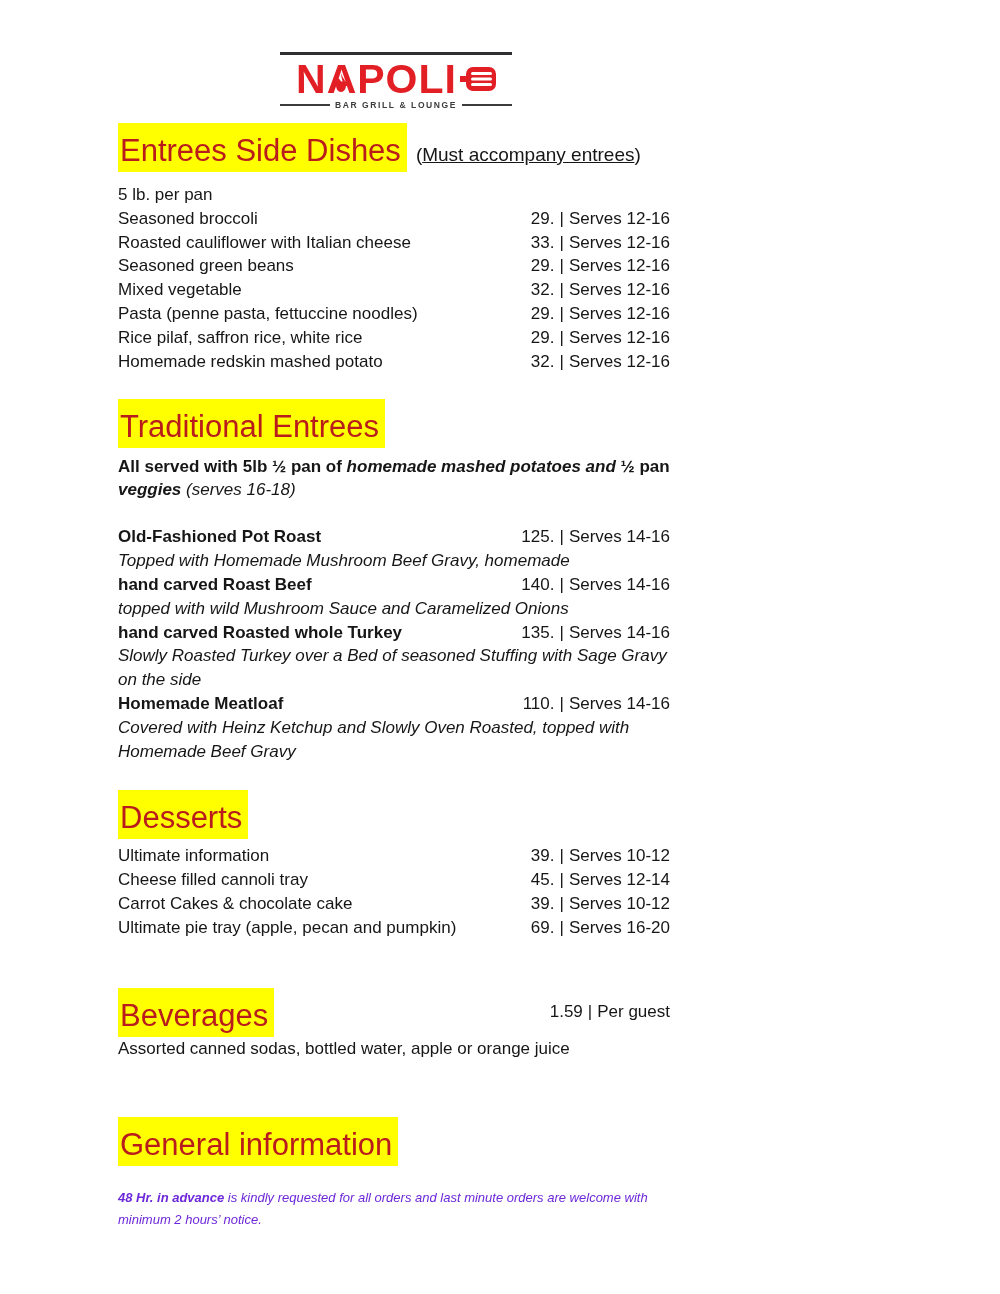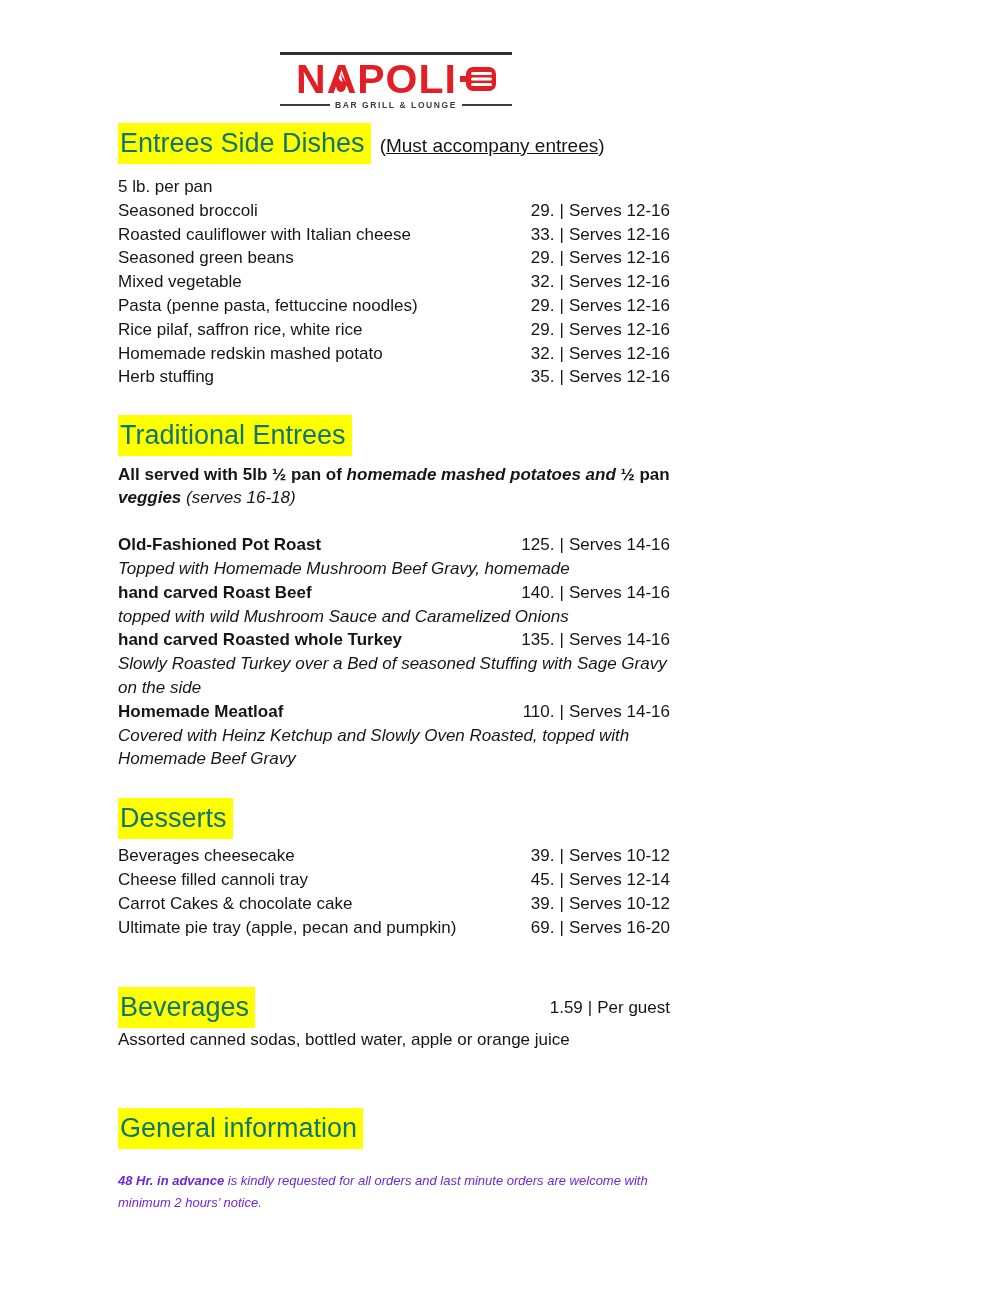--- a/index.html
+++ b/index.html
@@ -24,24 +24,24 @@
   }
   .flame{position:absolute;left:53px;top:15px;}
   .logo-tagline{display:flex;align-items:center;gap:5px;margin-top:0px;}
   .tagline-rule{flex:1;height:2px;background:#3c3c3e;}
   .tagline-text{font-size:8.5px;font-weight:bold;letter-spacing:1.6px;color:#3c3c3e;white-space:nowrap;}
 
   
   .hl-heading{
     display:inline-block;
     background:#ffff00;
-    color:#0f766e;
-    font-size:27px;
+    color:#b91c1c;
+    font-size:31px;
     line-height:40px;
-    padding:0 6px 1px 2px;
+    padding:8px 6px 1px 2px;
     font-weight:400;
   }
   .heading-row{display:flex;align-items:baseline;gap:9px;}
   .heading-sub{font-size:19px;color:#161616;}
   .heading-sub .u{text-decoration:underline;}
 
   
   .menu-row{display:flex;justify-content:space-between;align-items:baseline;font-size:17px;line-height:23.8px;}
   .item-name{white-space:nowrap;}
   .price-cell{white-space:nowrap;font-size:17px;}
@@ -134,24 +134,20 @@
           <div class="menu-row">
             <span class="item-name">Rice pilaf, saffron rice, white rice</span>
             <span class="price-cell"><span>29.</span><span class="sep">|</span><span>Serves 12-16</span></span>
           </div>
 
           <div class="menu-row">
             <span class="item-name">Homemade redskin mashed potato</span>
             <span class="price-cell"><span>32.</span><span class="sep">|</span><span>Serves 12-16</span></span>
           </div>
 
-          <div class="menu-row">
-            <span class="item-name">Herb stuffing</span>
-            <span class="price-cell"><span>35.</span><span class="sep">|</span><span>Serves 12-16</span></span>
-          </div>
         </div>
     </section>
 
     <section class="sec-entrees">
       <div>
         <span class="hl-heading">Traditional Entrees</span>
       </div>
       <div class="entrees-subtitle"><span class="seg-bold">All served with 5lb ½ pan of </span><span class="seg-bold-italic">homemade mashed potatoes and</span><span class="seg-bold"> ½ pan </span><span class="seg-bold-italic">veggies</span><span class="seg-italic"> (serves 16-18)</span></div>
       <div class="list">
 
@@ -189,21 +185,21 @@
         </div>
     </section>
 
     <section class="sec-desserts">
       <div>
         <span class="hl-heading">Desserts</span>
       </div>
       <div class="list">
 
           <div class="menu-row">
-            <span class="item-name">Beverages cheesecake</span>
+            <span class="item-name">Ultimate information</span>
             <span class="price-cell"><span>39.</span><span class="sep">|</span><span>Serves 10-12</span></span>
           </div>
 
           <div class="menu-row">
             <span class="item-name">Cheese filled cannoli tray</span>
             <span class="price-cell"><span>45.</span><span class="sep">|</span><span>Serves 12-14</span></span>
           </div>
 
 
           <div class="menu-row">

